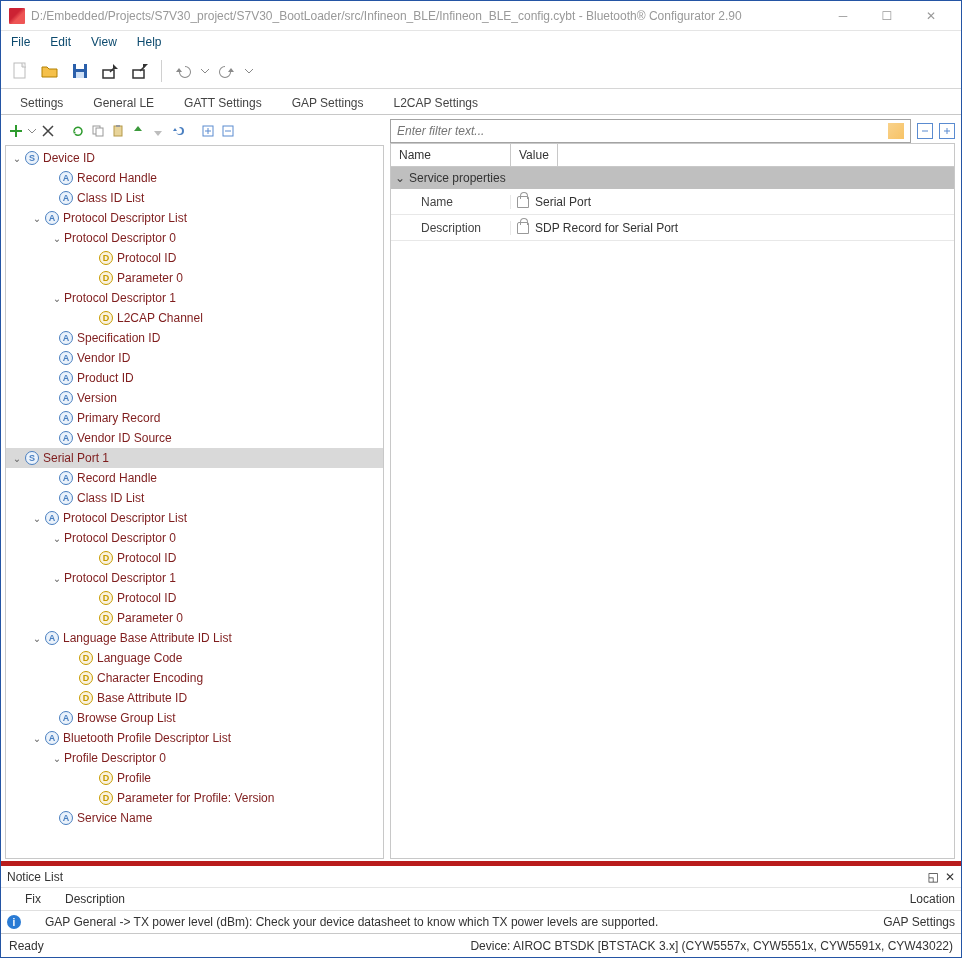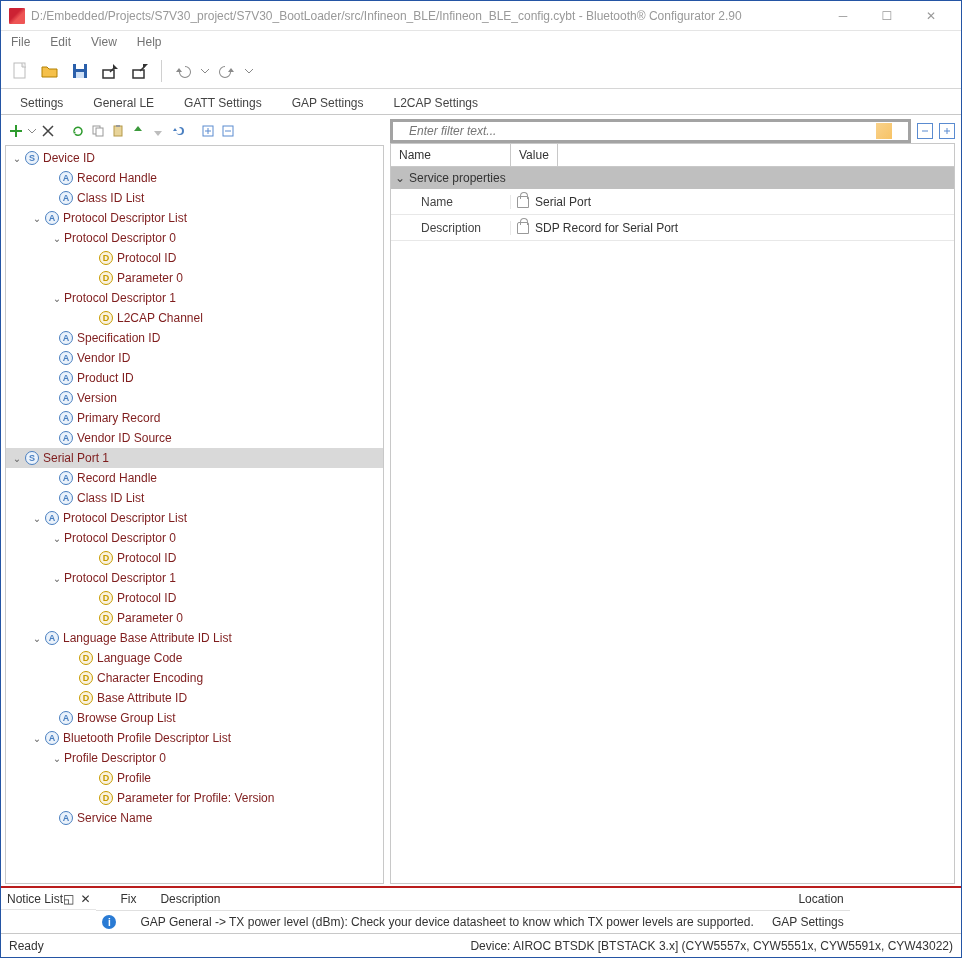--- a/index.html
+++ b/index.html
@@ -3,21 +3,21 @@
 <meta charset="utf-8">
 <style>
 *{margin:0;padding:0;box-sizing:border-box;font-family:"Segoe UI",Tahoma,sans-serif;font-size:12px;color:#333}
 body{background:#fff;width:962px;height:958px;display:flex;flex-direction:column;border:1px solid #2455a4;overflow:hidden}
 .titlebar{height:30px;background:#fff;display:flex;align-items:center;padding:0 8px;border-bottom:1px solid #e5e5e5}
 .titlebar .appicon{width:16px;height:16px;background:linear-gradient(135deg,#c23 40%,#e55 60%);margin-right:6px;border-radius:1px}
 .titlebar .title{flex:1;color:#999;font-size:12px;white-space:nowrap;overflow:hidden}
 .winbtns{display:flex}
 .winbtn{width:44px;height:28px;display:flex;align-items:center;justify-content:center;color:#999}
 .menubar{height:22px;display:flex;align-items:center;padding:0 6px;gap:12px}
-.menubar span{color:#737373;padding:2px 4px}
+.menubar span{color:#0c4a6e;padding:2px 4px}
 .toolbar{height:36px;display:flex;align-items:center;padding:0 6px;gap:4px;border-bottom:1px solid #d6d6d6}
 .tb{width:26px;height:26px;display:flex;align-items:center;justify-content:center}
 .tb svg{width:20px;height:20px}
 .sep{width:1px;height:22px;background:#d0d0d0;margin:0 4px}
 .tabs{height:26px;display:flex;align-items:flex-end;border-bottom:1px solid #c8c8c8;padding-left:4px}
 .tab{padding:5px 14px;border:1px solid transparent;border-bottom:none;color:#444;position:relative;top:1px}
 .tab.active{border-color:#c8c8c8;background:#fff;border-top:1px solid #c8c8c8}
 .content{flex:1;display:flex;min-height:0}
 .leftpane{width:385px;border-right:none;display:flex;flex-direction:column;padding:4px 2px 2px 4px}
 .minitoolbar{height:24px;display:flex;align-items:center;gap:2px;padding:0 2px}
@@ -27,37 +27,37 @@
 .node{display:flex;align-items:center;height:20px;white-space:nowrap}
 .node .exp{width:14px;text-align:center;color:#666;font-size:10px}
 .node .ic{width:16px;height:16px;display:inline-flex;align-items:center;justify-content:center;margin-right:3px}
 .node .lbl{color:#7f1d1d}
 .node.sel{background:#d9d9d9}
 .ic-s{border:1px solid #4a7fc0;border-radius:50%;width:14px;height:14px;font-size:9px;color:#4a7fc0;font-weight:bold;display:flex;align-items:center;justify-content:center;background:#eaf2fb}
 .ic-a{border:1px solid #4a7fc0;border-radius:50%;width:14px;height:14px;font-size:9px;color:#4a7fc0;font-weight:bold;display:flex;align-items:center;justify-content:center;background:#eaf2fb}
 .ic-d{border:1px solid #c79b00;border-radius:50%;width:14px;height:14px;font-size:9px;color:#c79b00;font-weight:bold;display:flex;align-items:center;justify-content:center;background:#fbf3df}
 .rightpane{flex:1;display:flex;flex-direction:column;padding:4px 6px 2px 4px}
 .filterrow{display:flex;align-items:center;gap:6px}
-.filterbox{flex:1;height:24px;border:3px solid #a3a3a3;display:flex;align-items:center;padding:0 16px;position:relative}
+.filterbox{flex:1;height:24px;border:1px solid #a3a3a3;display:flex;align-items:center;padding:0 6px;position:relative}
 .filterbox input{border:none;outline:none;flex:1;color:#888;font-style:italic;background:transparent}
 .filterbox .eraser{width:16px;height:16px;background:linear-gradient(135deg,#f9d28b,#f7c366)}
 .ricn{width:16px;height:16px;border:1px solid #5a8bd0;display:flex;align-items:center;justify-content:center}
 .propgrid{flex:1;border:1px solid #c8c8c8;margin-top:0;display:flex;flex-direction:column;overflow:hidden}
 .propgrid .hdr{display:flex;border-bottom:1px solid #c8c8c8;background:#fff}
 .propgrid .hdr div{padding:4px 8px;border-right:1px solid #c8c8c8;color:#333}
 .propgrid .hdr .c1{width:120px}
 .cat{display:flex;align-items:center;background:#bfbfbf;height:22px;padding-left:2px}
 .cat .exp{width:14px;text-align:center;color:#444}
 .cat .catlbl{color:#333;padding-left:2px}
 .prow{display:flex;border-bottom:1px solid #e8e8e8;height:26px;align-items:center}
 .prow .pname{width:120px;padding-left:30px;border-right:1px solid #e8e8e8;color:#444}
 .prow .pval{flex:1;display:flex;align-items:center;gap:6px;padding-left:6px;color:#777}
 .lock{width:12px;height:12px;border:1px solid #999;border-radius:2px 2px 0 0;position:relative}
 .lock::before{content:"";position:absolute;top:-5px;left:2px;width:6px;height:6px;border:1px solid #999;border-bottom:none;border-radius:4px 4px 0 0}
-.notice{border-top:2px solid #b91c1c;display:flex;}
+.notice{border-top:5px solid #b91c1c;display:flex;flex-direction:column}
 .notice .nhdr{height:22px;display:flex;align-items:center;justify-content:space-between;padding:0 6px;background:#fff;border-bottom:1px solid #e5e5e5}
 .notice .nhdr .nbtns{display:flex;gap:6px;color:#666}
 .ntable{display:flex;flex-direction:column}
 .ntable .nth{display:flex;border-bottom:1px solid #e0e0e0}
 .ntable .nth div{padding:4px 6px;color:#333}
 .ntable .nth .cfix{width:40px}
 .ntable .nth .cdesc{flex:1}
 .ntable .nth .cloc{width:90px;text-align:right}
 .nrow{display:flex;align-items:center;padding:4px 6px}
 .nrow .info{width:14px;height:14px;border-radius:50%;background:#2a7bd4;color:#fff;font-size:10px;font-weight:bold;display:flex;align-items:center;justify-content:center;margin-right:24px}

